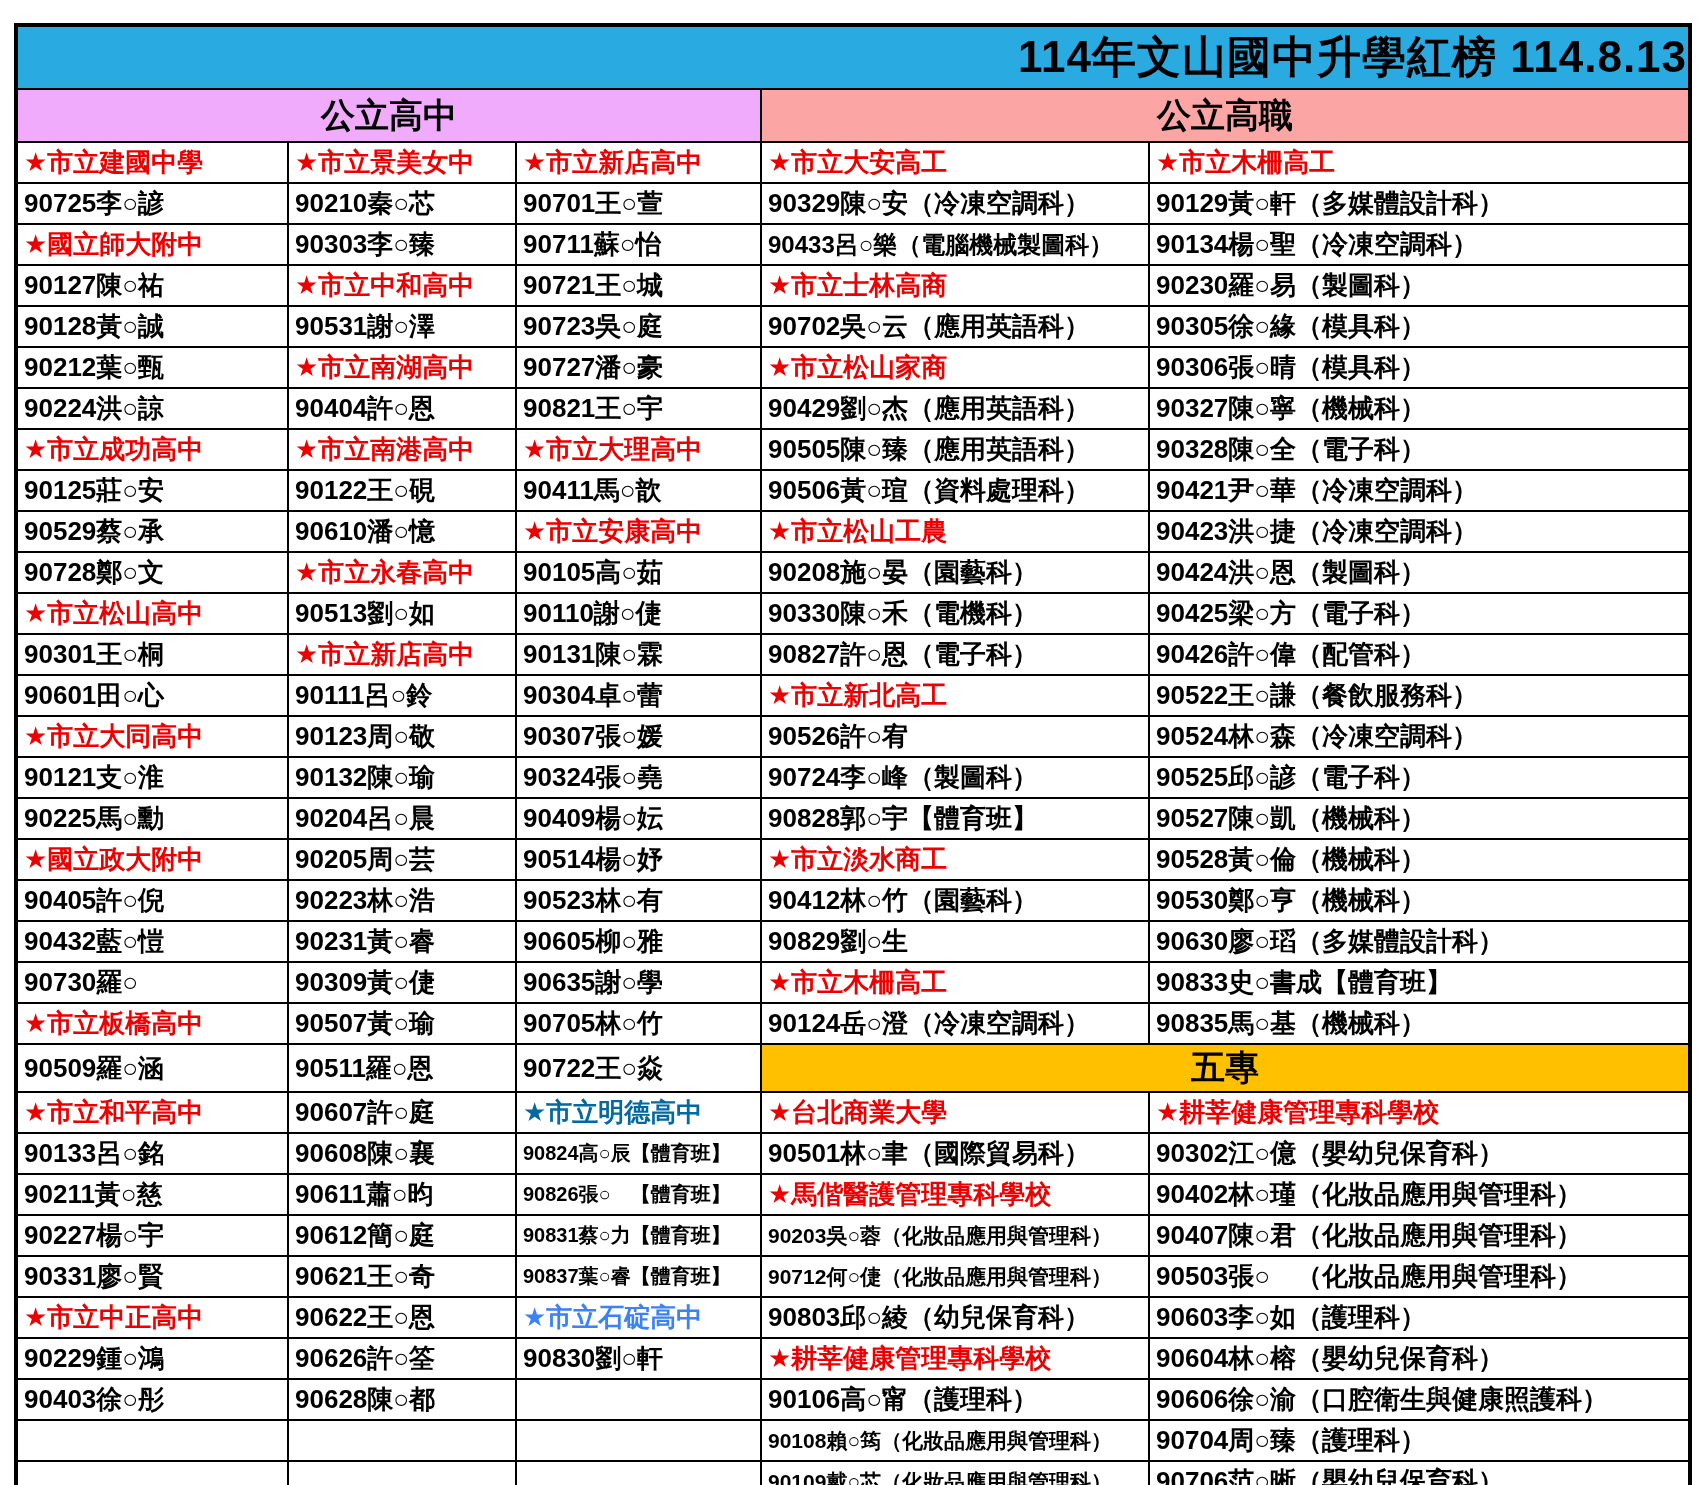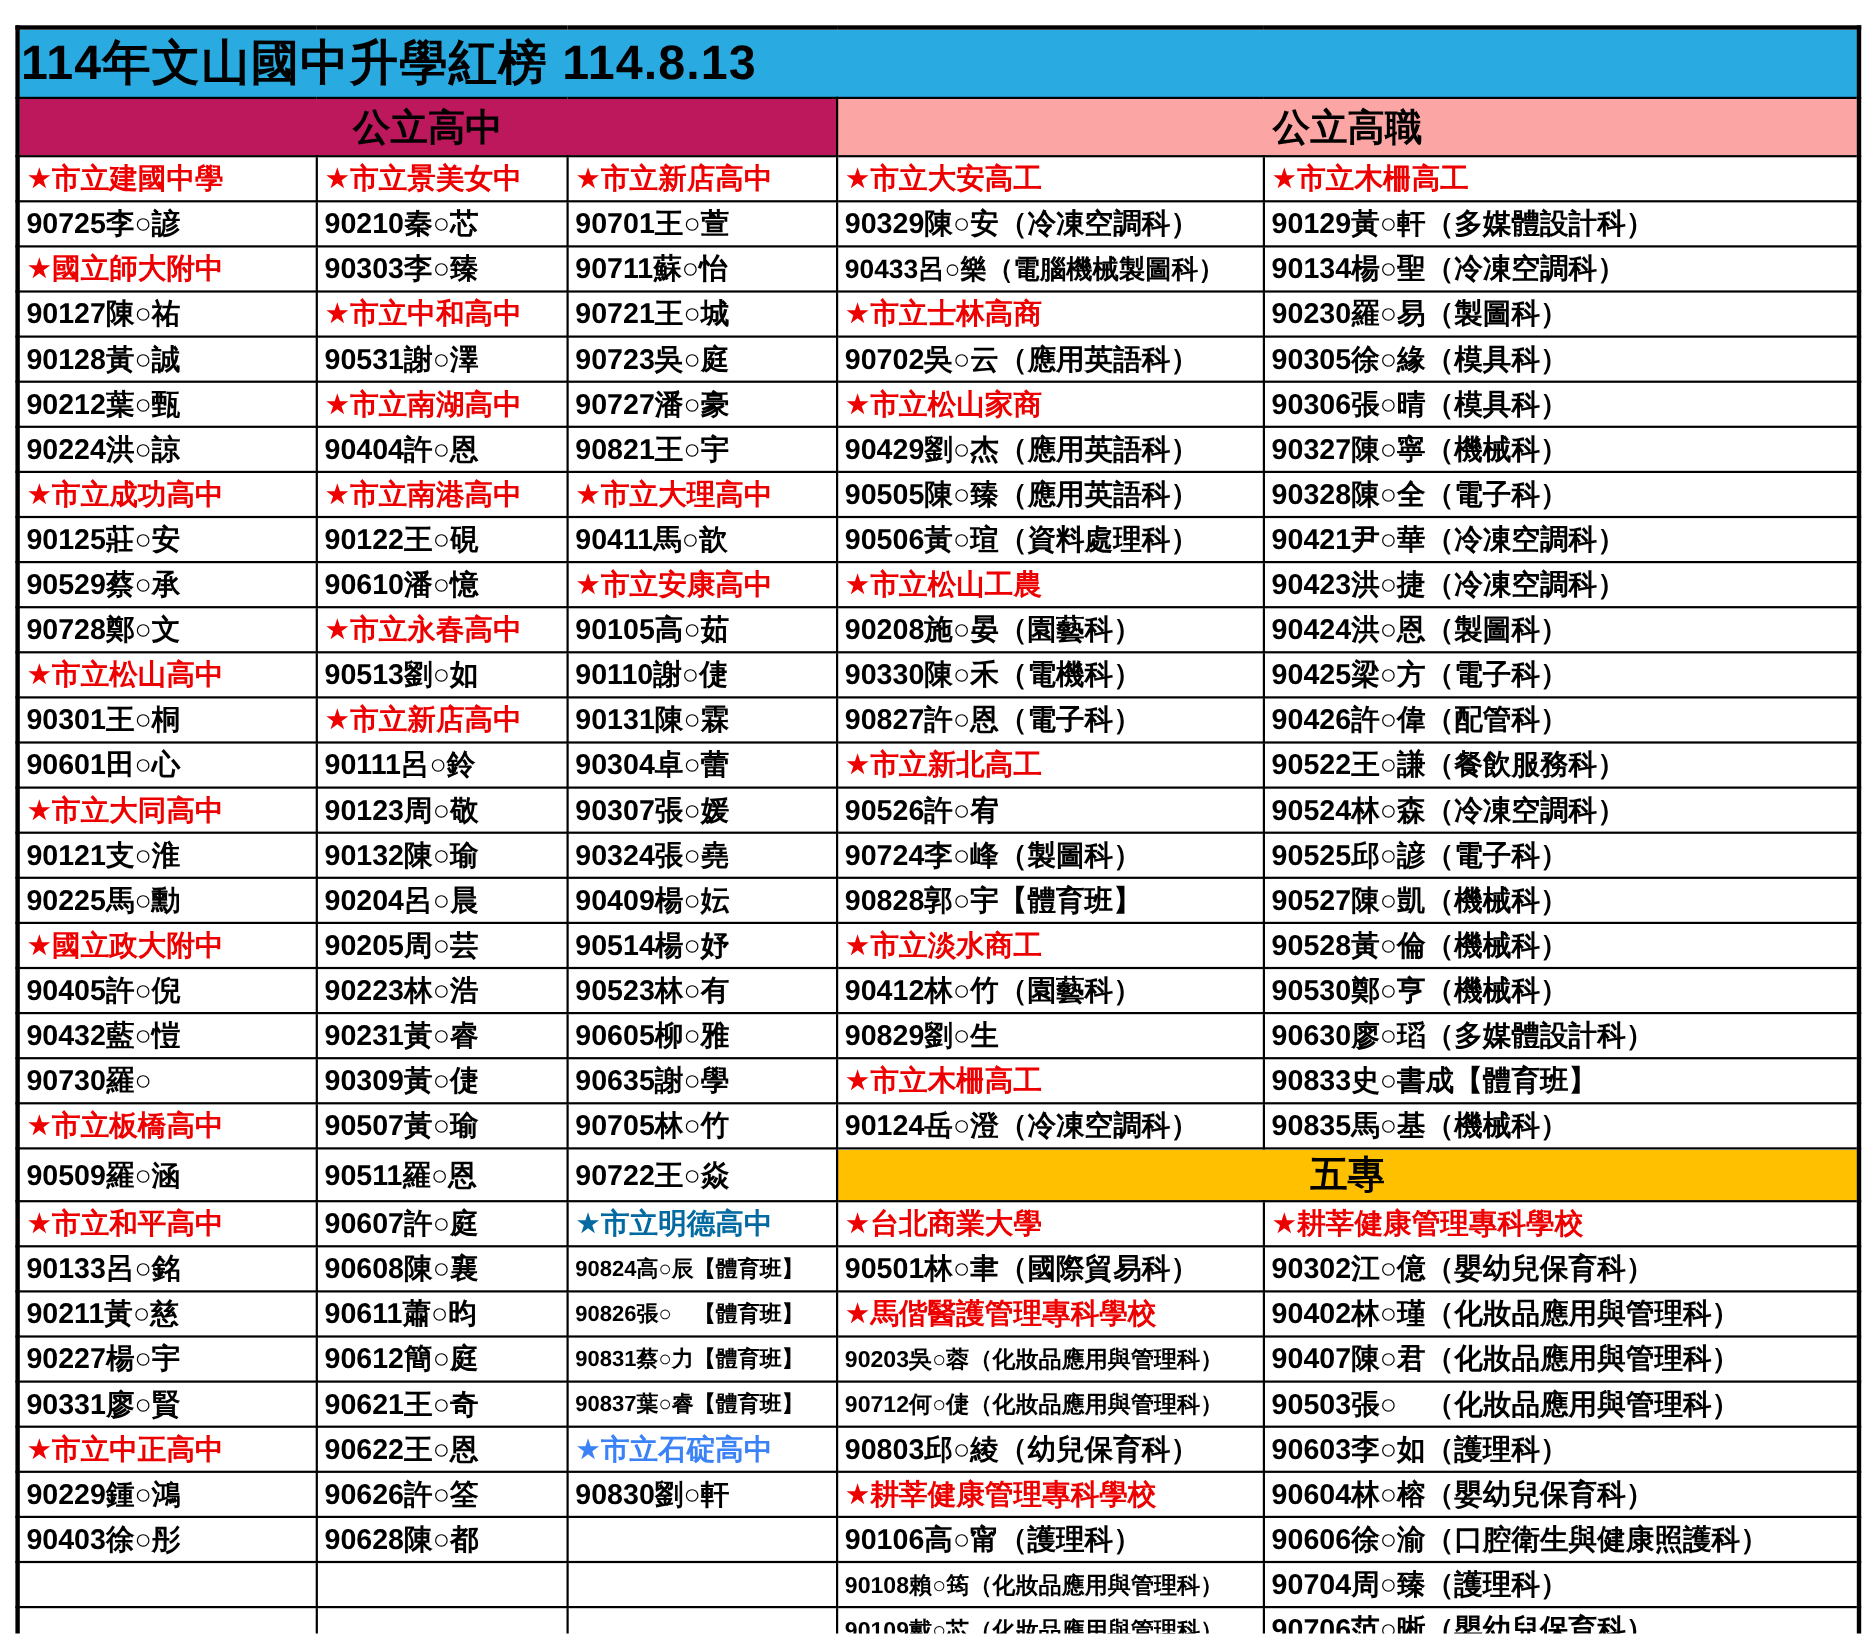--- a/index.html
+++ b/index.html
@@ -9,21 +9,21 @@
   }
   table{
     position:absolute;left:14px;top:23px;width:1674px;
     border-collapse:collapse;table-layout:fixed;
     border:4px solid #000;
   }
   td{
     border:2px solid #000;overflow:hidden;white-space:nowrap;
     vertical-align:middle;color:#000;
   }
-  .title-cell{height:55px;text-align:left;font-size:44px;letter-spacing:1px;}
+  .title-cell{height:55px;text-align:right;font-size:44px;letter-spacing:1px;}
   .sec-cell{height:49px;text-align:center;font-size:34px;}
   .cell{height:39px;font-size:26px;padding:0 2px 0 6px;}
   .school{}
   .section{text-align:center;font-size:34px;padding:0;}
 </style>
 </head>
 <body>
 
 <table>
   <colgroup id="cols">
@@ -31,21 +31,21 @@
       <col style="width: 228px;">
       <col style="width: 245px;">
       <col style="width: 388px;">
       <col style="width: 541px;">
     </colgroup>
   <thead>
     <tr>
       <td class="title-cell" colspan="5" style="background: rgb(41, 171, 226);">114年文山國中升學紅榜 114.8.13</td>
     </tr>
     <tr>
-      <td class="sec-cell" colspan="3" style="background: #be185d;">公立高中</td>
+      <td class="sec-cell" colspan="3" style="background: #f0abfc;">公立高中</td>
       <td class="sec-cell" colspan="2" style="background: #fca5a5;">公立高職</td>
     </tr>
   </thead>
   <tbody id="grid">
       <tr>
         <td class="cell school" style="color: rgb(238, 0, 0);">★市立建國中學</td>
         <td class="cell school" style="color: rgb(238, 0, 0);">★市立景美女中</td>
         <td class="cell school" style="color: rgb(238, 0, 0);">★市立新店高中</td>
         <td class="cell school" style="color: rgb(238, 0, 0);">★市立大安高工</td>
         <td class="cell school" style="color: rgb(238, 0, 0);">★市立木柵高工</td>

